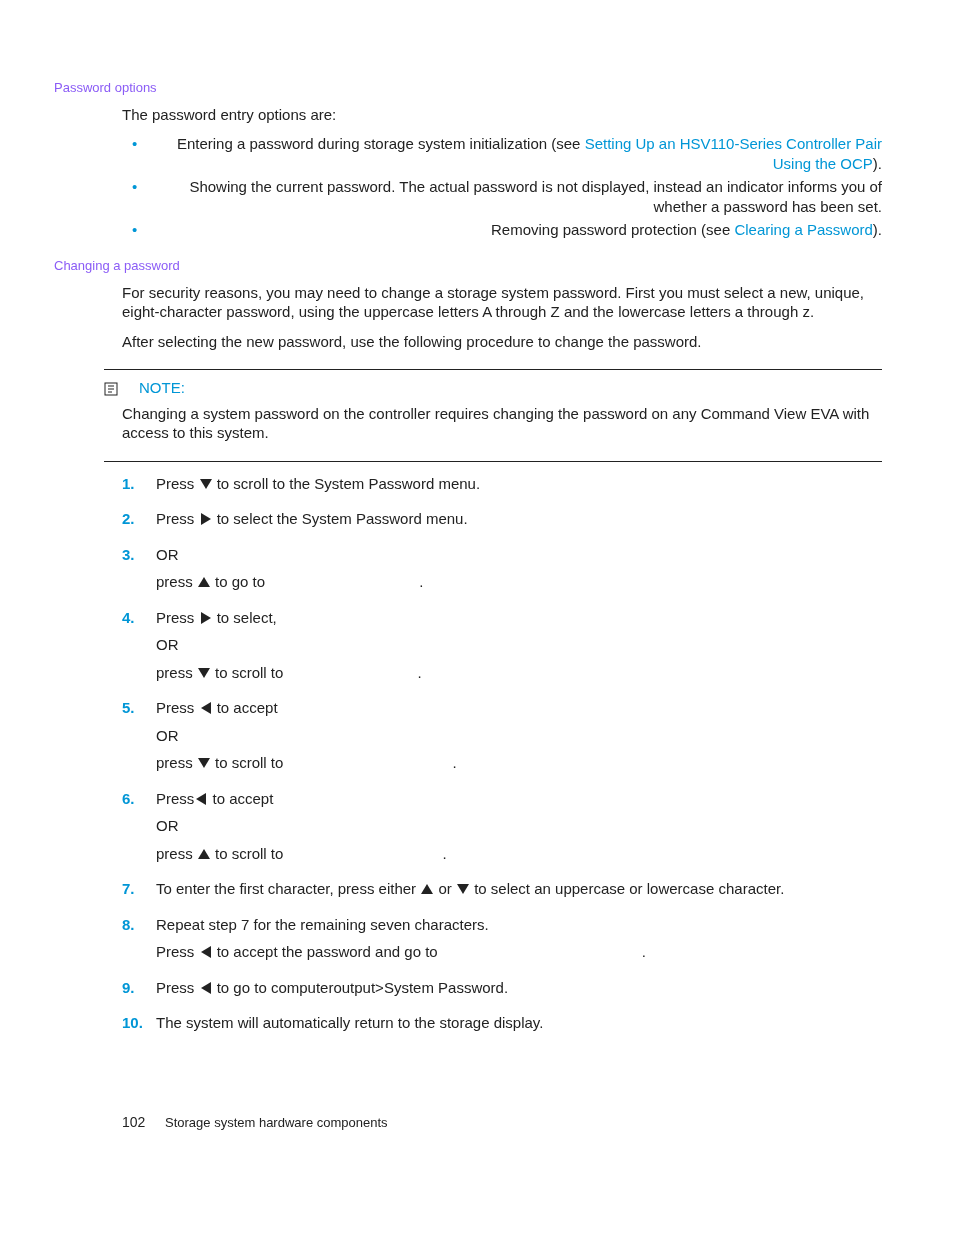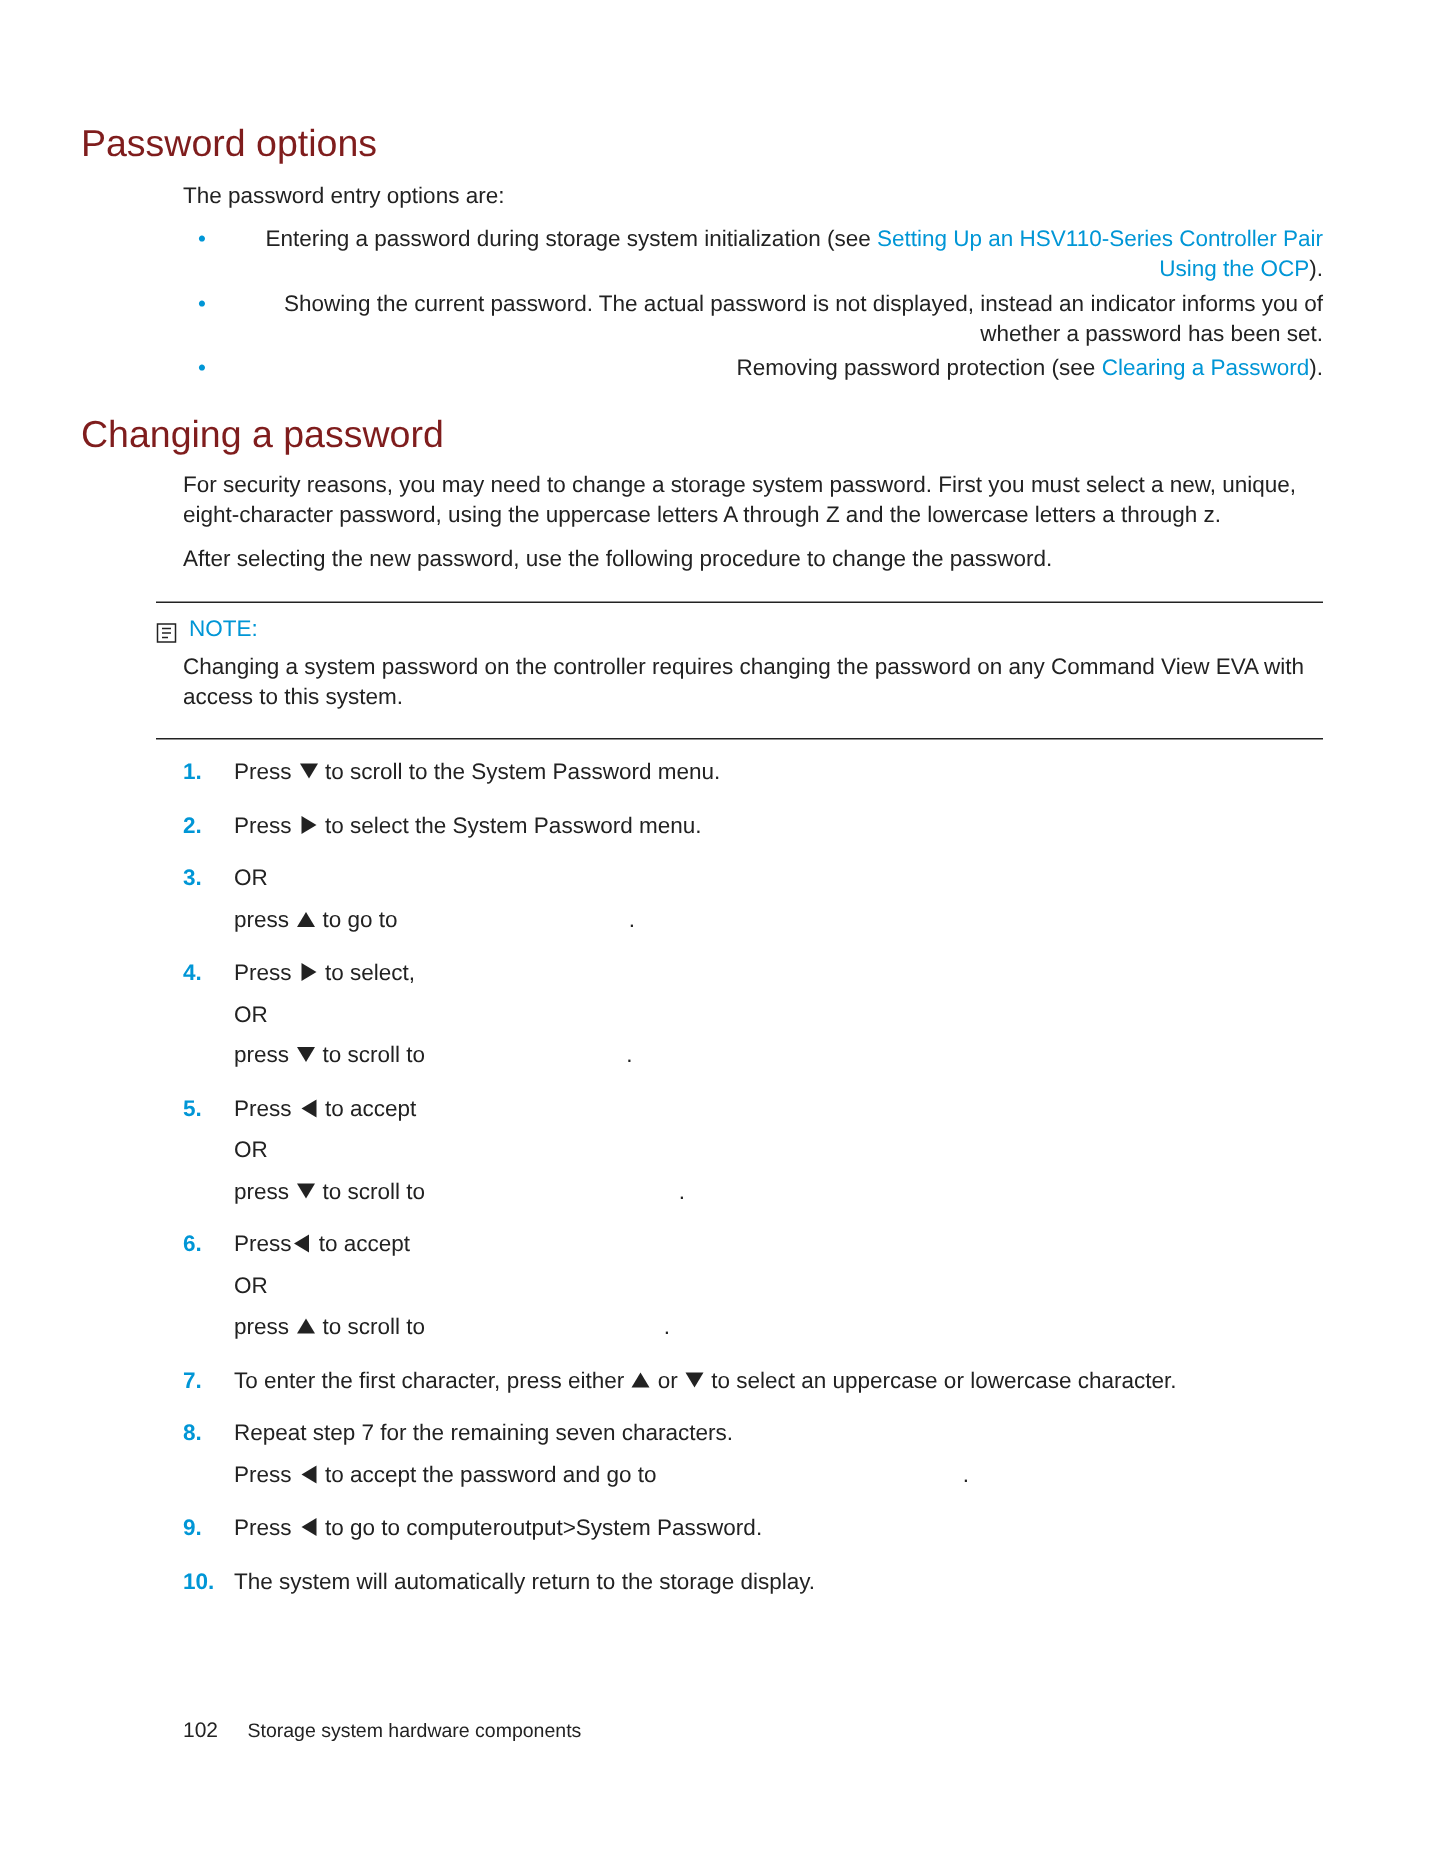--- a/index.html
+++ b/index.html
@@ -7,23 +7,23 @@
     font-size: 15px;
     color: #222;
     margin: 0;
     padding: 80px 72px 40px 54px;
     width: 954px;
     box-sizing: border-box;
     line-height: 1.3;
     font-weight: 300;
   }
   h2.section {
-    color: #7f1d1d;
+    color: #8b5cf6;
     font-weight: 400;
-    font-size: 25px;
+    font-size: 13px;
     margin: 0 0 8px 0;
   }
   .indent-block { margin-left: 68px; }
   p { margin: 6px 0 10px 0; }
   ul.bullets {
     list-style: none;
     padding: 0;
     margin: 4px 0 18px 0;
     text-align: right;
   }
@@ -35,21 +35,21 @@
   ul.bullets > li::before {
     content: "•";
     color: #0096d6;
     position: absolute;
     left: 10px;
     top: 0;
     font-size: 15px;
   }
   a.link { color: #0096d6; text-decoration: none; }
   hr.rule { border: none; border-top: 1px solid #222; margin: 18px 0 8px -18px; }
-  .note-row { display: flex; align-items: flex-end; gap: 6px; margin-left: -18px; }
+  .note-row { display: flex; align-items: center; gap: 19px; margin-left: -18px; }
   .note-label { color: #0096d6; font-weight: 500; }
   .note-icon { width: 16px; height: 14px; flex: 0 0 auto; margin-top: 2px; }
   ol.steps {
     list-style: none;
     padding: 0;
     margin: 12px 0 0 0;
     counter-reset: step;
   }
   ol.steps > li {
     counter-increment: step;

